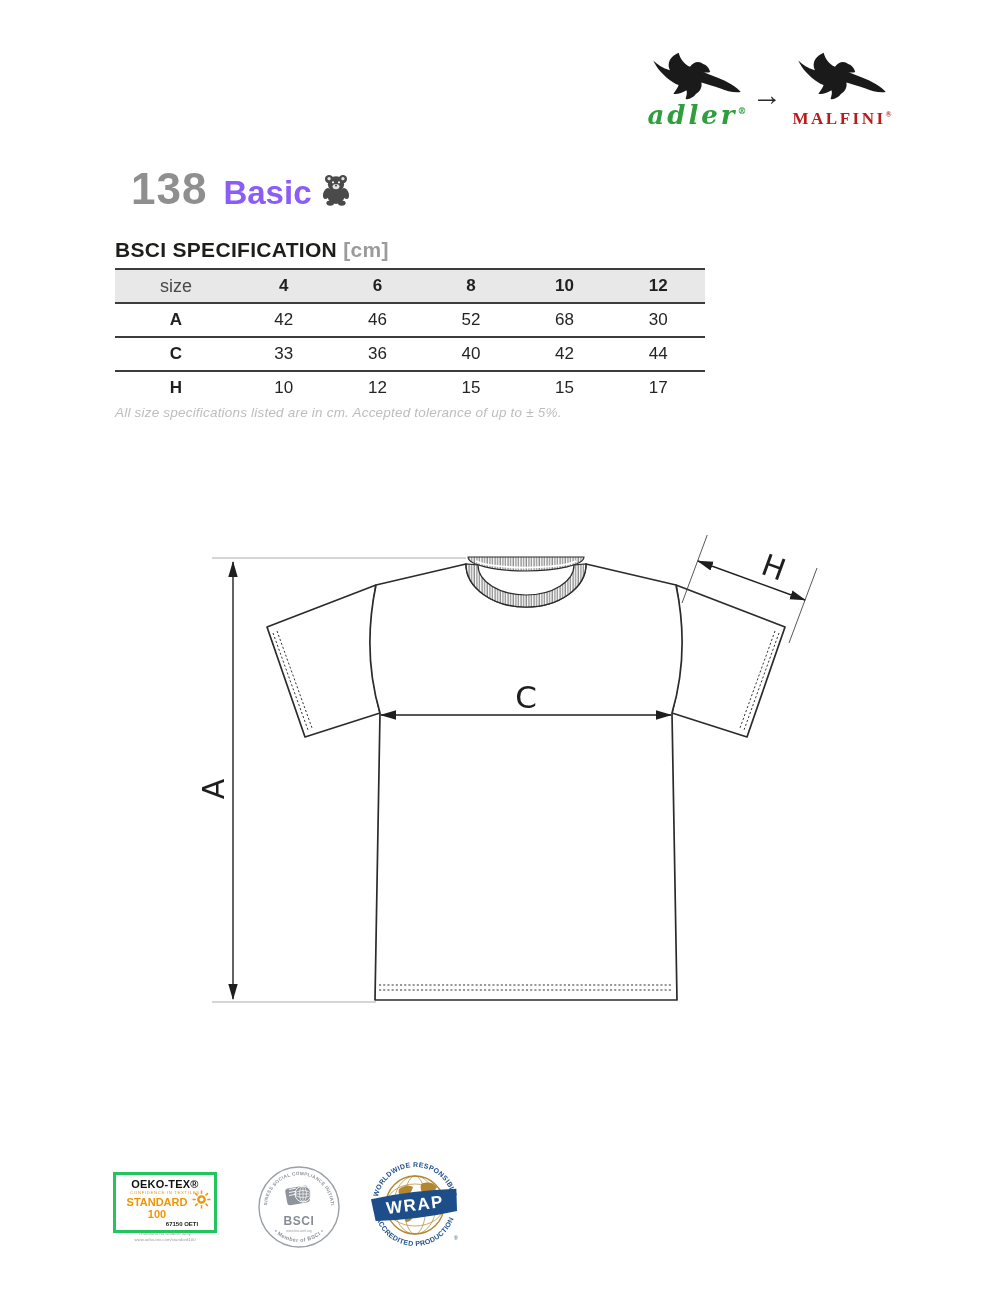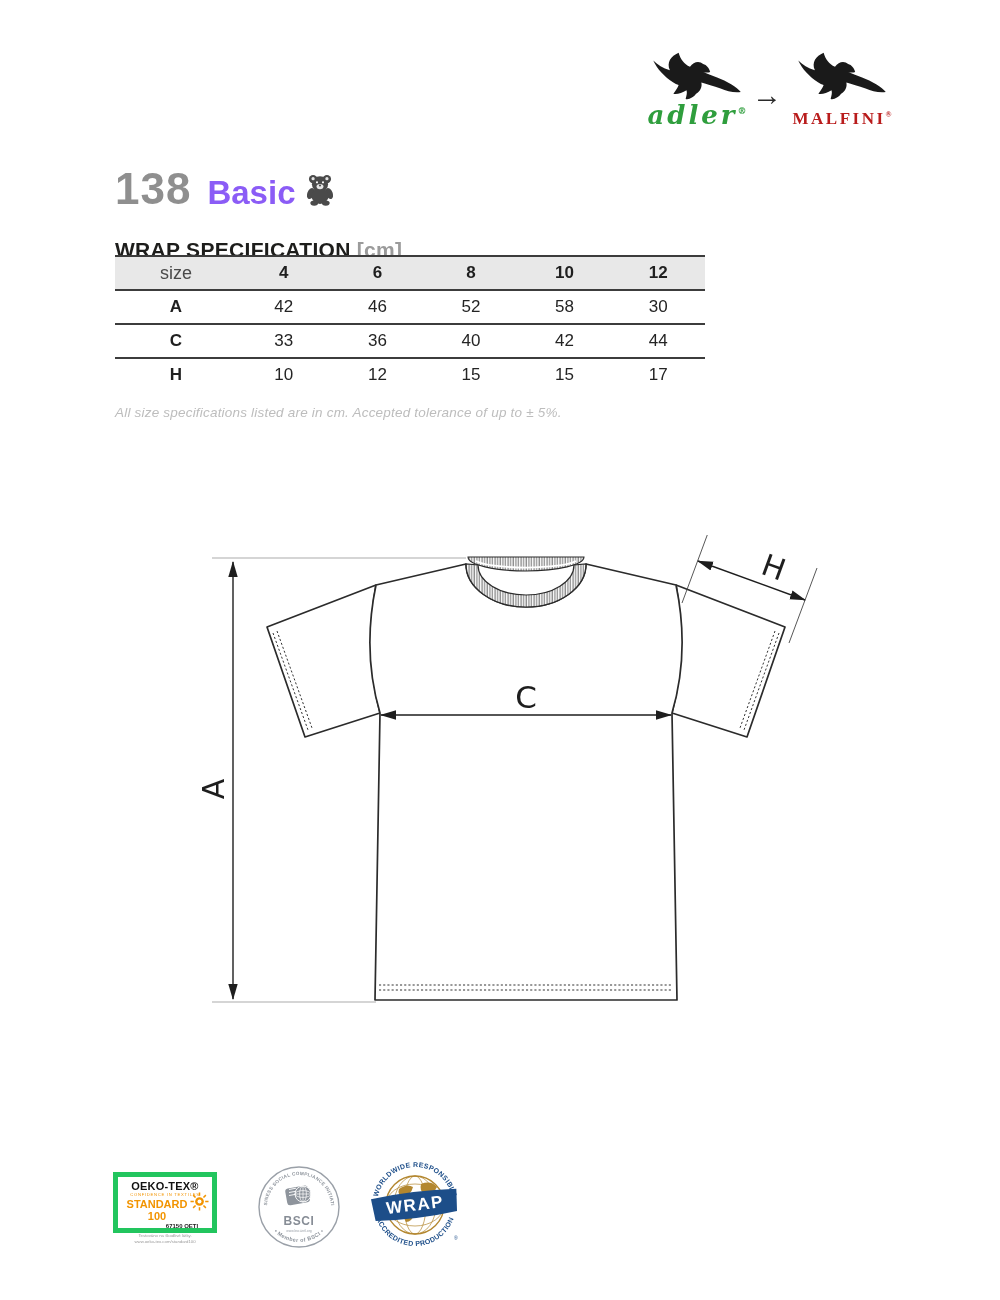--- a/index.html
+++ b/index.html
@@ -33,21 +33,21 @@
   table.sizes thead tr{background:#e8e8e8;border-bottom:2px solid #3c3c3c;}
   table.sizes tbody tr{border-bottom:2px solid #3c3c3c;}
   table.sizes tbody tr:last-child{border-bottom:none;}
   .size-word{font-weight:normal;font-size:18px;color:#4a4a4a;}
   .col-num{font-weight:bold;font-size:17px;color:#1f1f1f;}
   .row-label{font-weight:bold;font-size:17px;color:#1f1f1f;}
   .cell-val{font-size:17px;color:#242424;}
   .table-note{font-size:13.5px;font-style:italic;color:#bdbdbd;letter-spacing:0.2px;}
 
   
-  .oeko-box{width:104px;height:61px;border:5px solid #22c55e;box-sizing:border-box;
+  .oeko-box{width:104px;height:61px;border:3px solid #22c55e;box-sizing:border-box;
             text-align:center;padding-top:3px;position:relative;background:#fff;}
   .oeko-brand{font-size:11px;font-weight:bold;color:#111;letter-spacing:0.2px;line-height:1.1;}
   .oeko-tagline{font-size:4.2px;color:#f29400;letter-spacing:0.7px;line-height:1.4;}
   .oeko-standard{font-size:11px;font-weight:bold;color:#f29400;line-height:1.1;
                  padding-right:16px;}
   .oeko-number{font-size:6px;font-weight:bold;color:#222;line-height:1.4;padding-left:34px;}
   .oeko-small{font-size:4.3px;color:#9a9a9a;line-height:1.5;margin-top:2px;}
 </style>
 </head>
 <body>
@@ -71,21 +71,21 @@
     <svg width="104" height="56" viewBox="0 0 110 64">
       <path fill="#1a1a1a" d="M5 12 C10 17,16 21,24 23 C20 14,25 7,34 3 C36 10,40 16,47 19
         C51 13,58 12,62 16 C66 17,69 21,70 25 C68 26,65 26,62 25 C72 29,84 33,94 39
         C99 42,103 45,105 48 C97 49,89 47,82 44 C74 41,66 39,60 37 C61 42,59 47,54 50
         C51 54,46 57,42 56 C43 52,44 49,43 46 C38 49,32 51,28 50 C31 46,33 43,34 40
         C26 37,15 28,9 19 C7 16,6 14,5 12 Z"></path>
     </svg>
     <div class="malfini-word"><span>MALFINI</span><sup>®</sup></div>
   </div>
 
-  <div class="abs title-row" style="left:115px;top:170px;">
+  <div class="abs title-row" style="left:131px;top:170px;">
     <span class="product-code">138</span>
     <span class="product-name">Basic</span>
     <span class="teddy">
       <svg width="30" height="33" viewBox="0 0 26 28">
         <g fill="#4a4a4a">
           <circle cx="7" cy="5" r="3.6"></circle>
             <circle cx="19" cy="5" r="3.6"></circle>
           <circle cx="13" cy="9.5" r="7"></circle>
           <ellipse cx="5" cy="17.5" rx="3" ry="5" transform="rotate(22 5 17.5)"></ellipse>
           <ellipse cx="21" cy="17.5" rx="3" ry="5" transform="rotate(-22 21 17.5)"></ellipse>
@@ -97,25 +97,25 @@
         <circle cx="19" cy="4.6" r="1.4" fill="#fff" opacity="0.85"></circle>
         <ellipse cx="13" cy="11.5" rx="3" ry="2.2" fill="#fff" opacity="0.85"></ellipse>
         <circle cx="13" cy="10.6" r="0.9" fill="#4a4a4a"></circle>
         <circle cx="10.4" cy="7.8" r="0.9" fill="#fff"></circle>
         <circle cx="15.6" cy="7.8" r="0.9" fill="#fff"></circle>
       </svg>
     </span>
   </div>
 
   <div class="abs section-heading" style="left:115px;top:238px;">
-    <span>WRAP SPECIFICATION</span>
+    <span>BSCI SPECIFICATION</span>
     <span class="section-unit">[cm]</span>
   </div>
 
-  <table class="sizes abs" style="left:115px;top:255px;">
+  <table class="sizes abs" style="left:115px;top:268px;">
     <colgroup>
         <col style="width:122px">
         <col>
         <col>
         <col>
         <col>
         <col>
       </colgroup>
     <thead>
       <tr>
@@ -126,21 +126,21 @@
         <th class="col-num">10</th>
         <th class="col-num">12</th>
       </tr>
     </thead>
     <tbody>
       <tr>
         <td class="row-label">A</td>
         <td class="cell-val">42</td>
         <td class="cell-val">46</td>
         <td class="cell-val">52</td>
-        <td class="cell-val">58</td>
+        <td class="cell-val">68</td>
         <td class="cell-val">30</td>
       </tr>
       <tr>
         <td class="row-label">C</td>
         <td class="cell-val">33</td>
         <td class="cell-val">36</td>
         <td class="cell-val">40</td>
         <td class="cell-val">42</td>
         <td class="cell-val">44</td>
       </tr>

